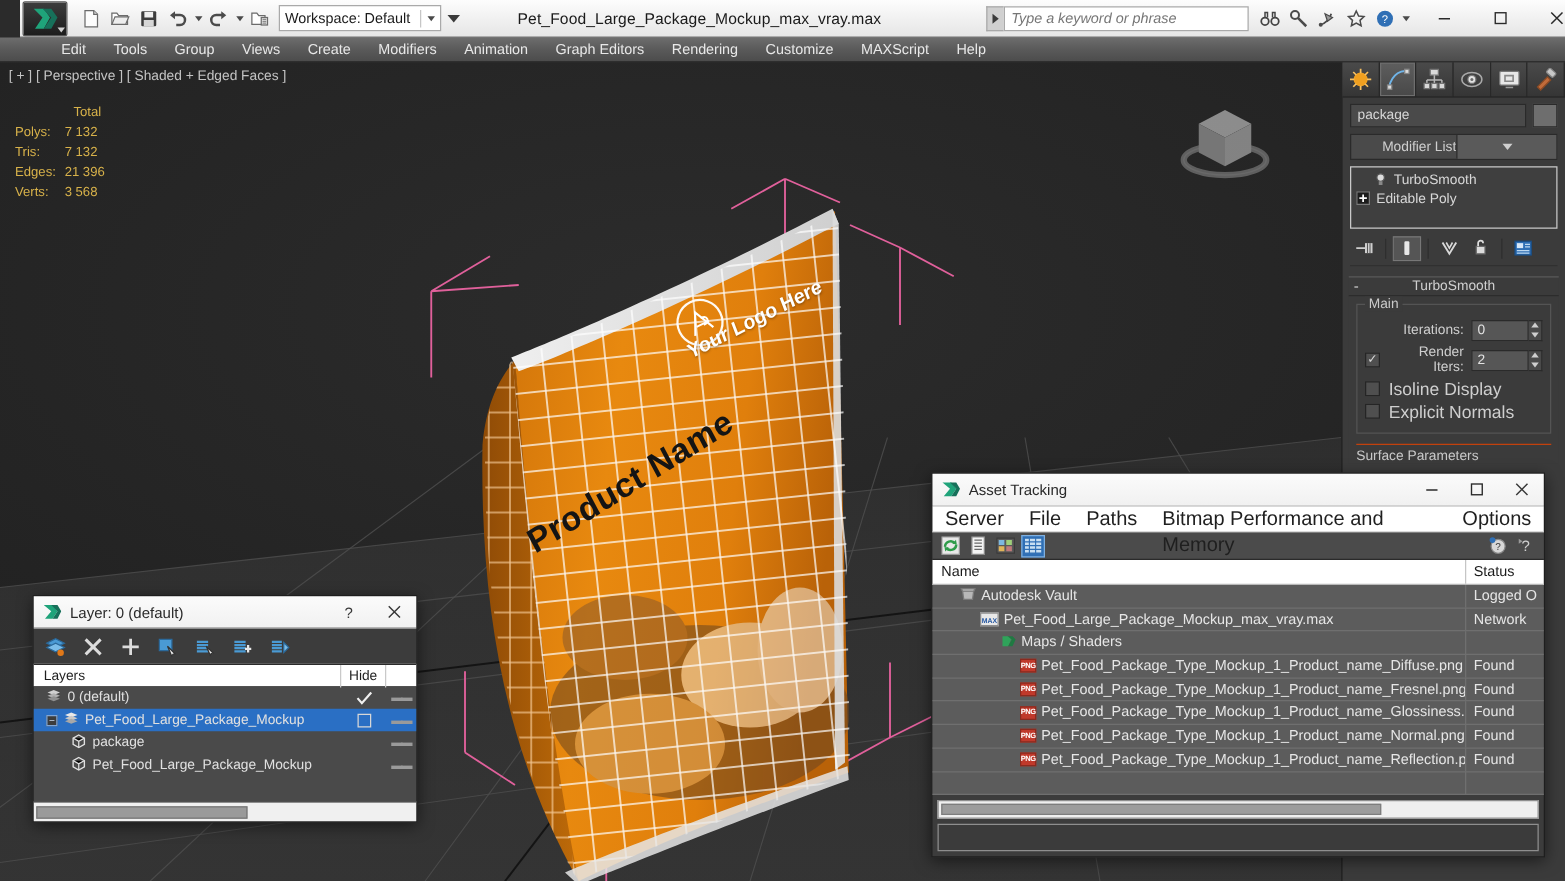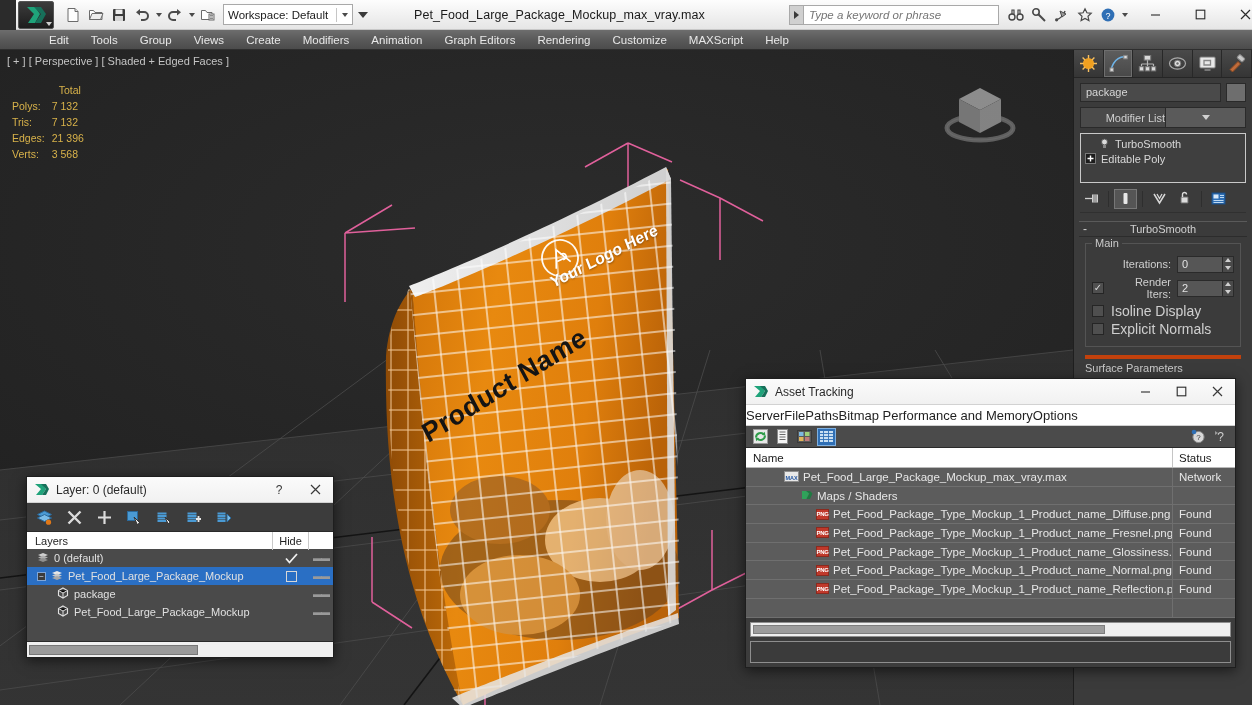--- a/index.html
+++ b/index.html
@@ -237,21 +237,21 @@
   .spin-arrows i { width: 0; height: 0; border-left: 3px solid transparent; border-right: 3px solid transparent; }
   .spin-arrows i.up { border-bottom: 4px solid #cfcfcf; }
   .spin-arrows i.dn { border-top: 4px solid #cfcfcf; }
   .cbrow { display: flex; align-items: center; height: 18px; }
   .cbrow .cb {
     width: 12px; height: 12px; background: #4f4f4f; border: 1px solid #252525; margin-right: 7px;
   }
   .cbrow .cblabel { font-size: 14px; color: #cfcfcf; }
   .rollout-hd2 {
     margin: 8px 6px 0 6px; font-size: 11px; color: #c9c9c9;
-    border-top: 4px solid #c2410c; padding-top: 3px; position: relative;
+    border-top: 1px solid #c2410c; padding-top: 3px; position: relative;
   }
 
   
   .dlg {
     position: absolute; background: #3c3c3c;
     border: 1px solid #1e1e1e; box-shadow: 0 3px 12px rgba(0,0,0,.55);
   }
   .dlg-title {
     height: 26px; background: linear-gradient(180deg,#fbfbfb,#f1f1f1);
     display: flex; align-items: center; padding-left: 7px;
@@ -299,21 +299,21 @@
     height: 16px; background: #f0f0f0; border-top: 1px solid #2a2a2a;
     display: flex; align-items: center; padding: 0 2px;
   }
   .layer-scroll .thumb { height: 10px; width: 56%; background: #9a9a9a; border: 1px solid #777; }
 
   
   .at-menubar {
     height: 21px; background: #fff; display: flex; align-items: center;
     border-bottom: 1px solid #d0d0d0;
   }
-  .at-menu { font-size: 13px; color: #1f1f1f; padding: 0 0; height: 21px; line-height: 21px; }
+  .at-menu { font-size: 16px; color: #1f1f1f; padding: 0 10px; height: 21px; line-height: 21px; }
   .at-toolbar {
     height: 22px; background: #4b4b4b; display: flex; align-items: center;
     padding: 0 5px; gap: 3px; border-bottom: 1px solid #2a2a2a;
   }
   .at-ico { width: 19px; height: 18px; display: flex; align-items: center; justify-content: center; }
   .at-ico.sel { background: #2f6fb5; box-shadow: inset 0 0 0 1px #7fb0e0; }
   .at-ico svg { width: 15px; height: 15px; }
   .at-spacer { flex: 1; }
   .at-hdr {
     display: flex; height: 20px; background: #fff; font-size: 11.5px; color: #1a1a1a;
@@ -1062,20 +1062,32 @@
           </svg>
       </span>
     </div>
 
     <div class="at-hdr">
       <span class="nm">Name</span>
       <span class="st">Status</span>
     </div>
 
     <div class="at-rows">
+      <div class="at-row">
+        <span class="nm ind1">
+          <span>
+            <svg width="13" height="12" viewBox="0 0 13 12">
+                <path d="M2 3.5h9l-1 7h-7z" fill="#b8b8b8" stroke="#7a7a7a"></path>
+                <path d="M1 2h11l-1 1.8H2z" fill="#d0d0d0" stroke="#7a7a7a"></path>
+              </svg>
+          </span>
+          <span>Autodesk Vault</span>
+        </span>
+        <span class="st">Logged O</span>
+      </div>
 
       <div class="at-row">
         <span class="nm ind2">
           <span class="maxico">MAX</span>
           <span>Pet_Food_Large_Package_Mockup_max_vray.max</span>
         </span>
         <span class="st">Network</span>
       </div>
 
       <div class="at-row">

